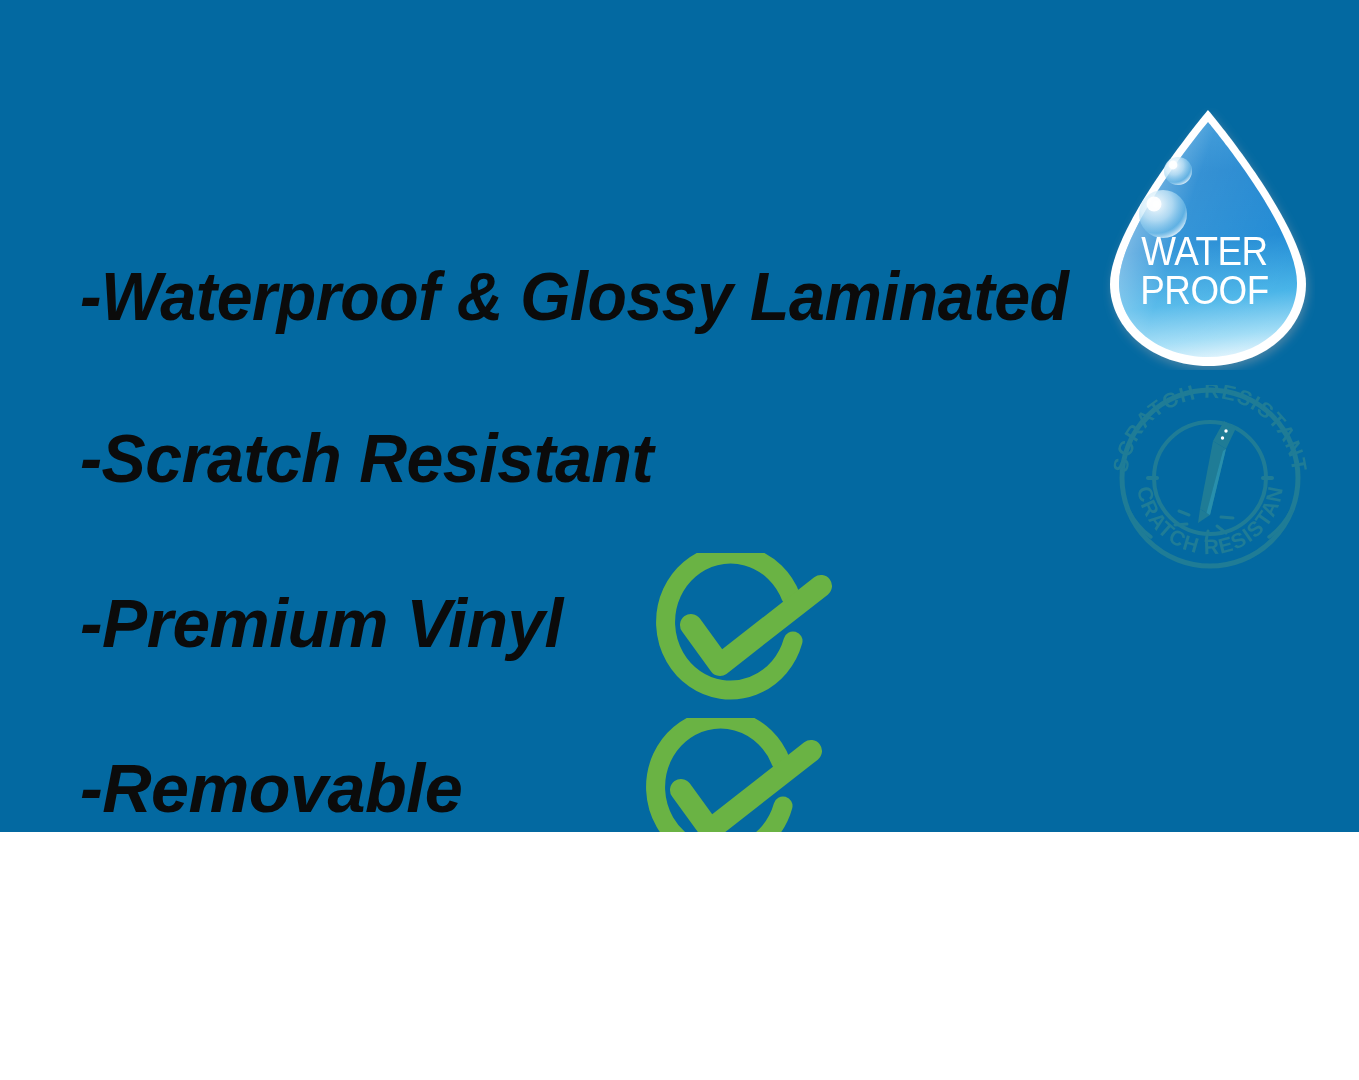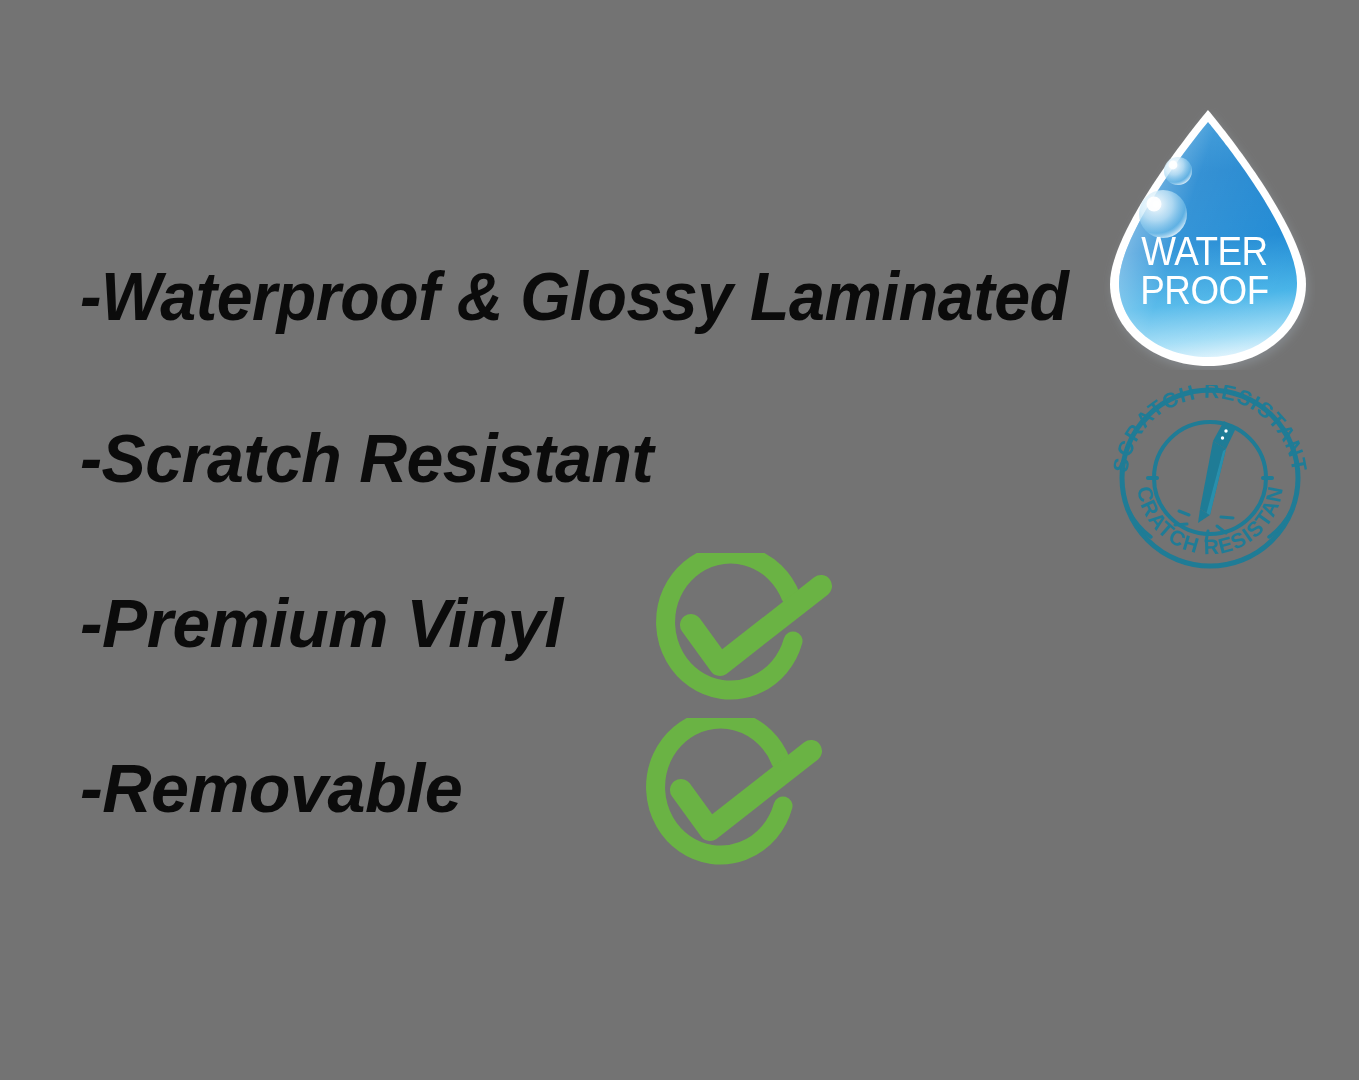--- a/index.html
+++ b/index.html
@@ -4,22 +4,22 @@
 <title>Product Features</title>
 <style>
   html, body {
     margin: 0;
     padding: 0;
     background: #ffffff;
   }
   #page {
     position: relative;
     width: 1359px;
-    height: 1080px;
-    background: #737373;
+    height: 832px;
+    background: #0369a1;
     overflow: hidden;
     font-family: "Liberation Sans", "DejaVu Sans", sans-serif;
   }
 
   
   .feature-line {
     position: absolute;
     left: 80px;
     white-space: nowrap;
     font-family: "Liberation Sans", "DejaVu Sans", sans-serif;

